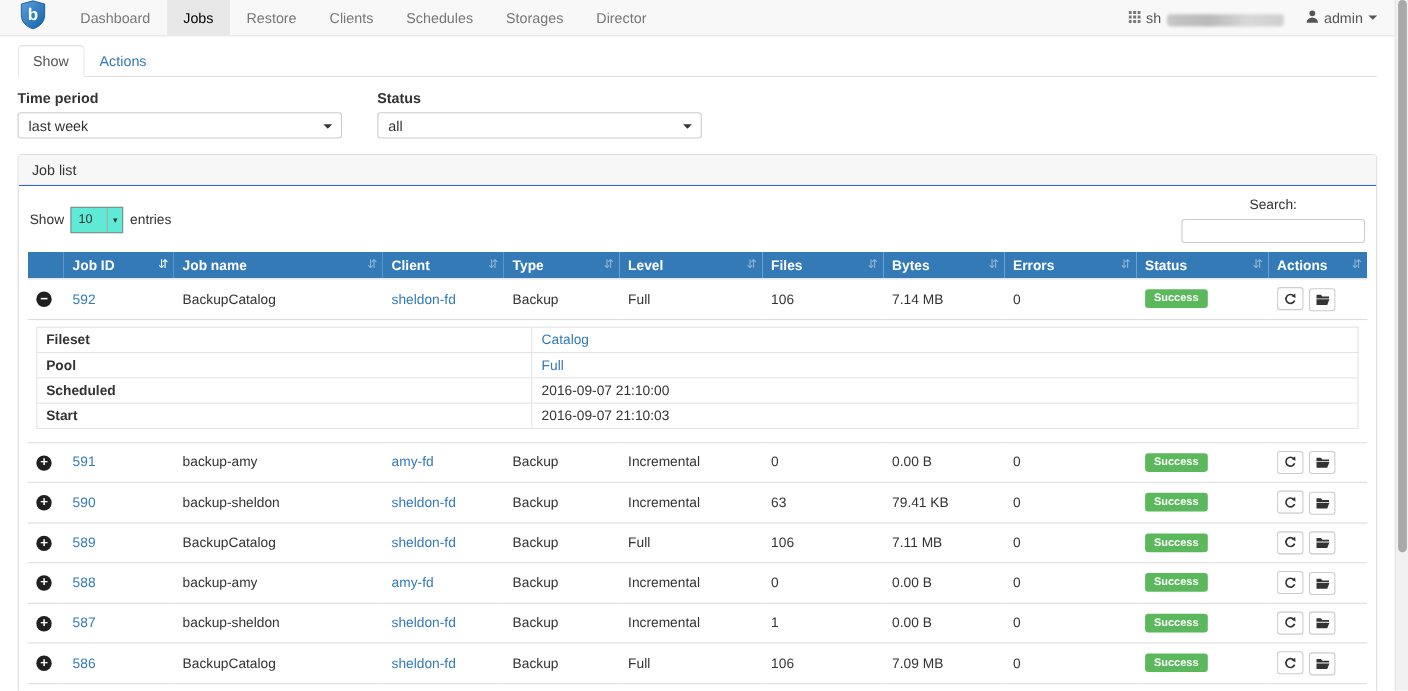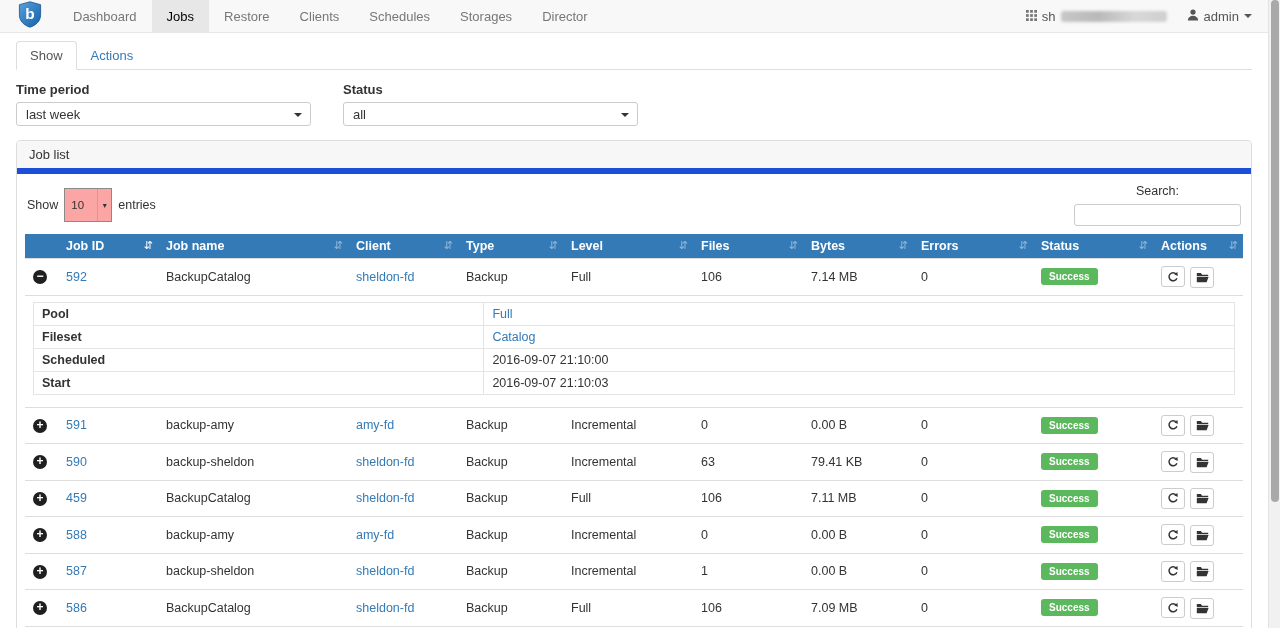--- a/index.html
+++ b/index.html
@@ -10,21 +10,21 @@
   }
   .page { width:1268px; height:628px; overflow:hidden; }
 
   
   .navbar { height:33px; background:#f8f8f8; border-bottom:1px solid #e7e7e7; display:flex; align-items:stretch; }
   .brand { display:flex; align-items:center; padding:0 16px 0 18px; }
   .nav-items { display:flex; align-items:stretch; }
   .nav-item { display:flex; align-items:center; padding:0 15px; font-size:13px; color:#777; cursor:pointer; }
   .nav-item.active { background:#e7e7e7; color:#000000; }
   .nav-right { margin-left:auto; display:flex; align-items:center; gap:20px; padding-right:16px; font-size:13px; color:#555; }
-  .host-group { display:flex; align-items:center; gap:5px; }
+  .host-group { display:flex; align-items:flex-end; gap:5px; }
   .redact { display:inline-block; width:106px; height:11px; border-radius:3px;
             background:linear-gradient(90deg,#c7c7c7,#b9b9b9 35%,#d8d8d8 70%,#cfcfcf); filter:blur(1.5px); }
   .user-group { display:flex; align-items:center; gap:5px; cursor:pointer; }
   .caret-down { width:0; height:0; border:4px solid transparent; border-top-color:#555; margin-top:4px; }
 
   
   .content { padding:8px 16px 0 16px; }
 
   .nav-tabs { display:flex; border-bottom:1px solid #ddd; align-items:flex-end; }
   .tab { font-size:13px; padding:6px 13px; margin-bottom:-1px; border:1px solid transparent;
@@ -35,28 +35,28 @@
   .filters { display:flex; gap:32px; margin-top:12px; }
   .filter { width:295px; }
   .filter-label { display:block; font-weight:bold; font-size:13px; margin-bottom:5px; color:#333; }
   .selectbox { position:relative; height:24px; border:1px solid #ccc; border-radius:3px; background:#fff;
                display:flex; align-items:center; padding:0 22px 0 9px; font-size:13px; cursor:pointer; }
   .selectbox::after { content:""; position:absolute; right:8px; top:10px;
                       border:4px solid transparent; border-top-color:#333; }
 
   
   .panel { margin-top:14px; border:1px solid #ddd; border-radius:4px 4px 0 0; }
-  .panel-heading { background:#f7f7f7; border-bottom:6px solid #1d4ed8; padding:6px 12px; font-size:13px;
+  .panel-heading { background:#f7f7f7; border-bottom:1px solid #1d4ed8; padding:6px 12px; font-size:13px;
                    border-radius:3px 3px 0 0; color:#333; }
   .panel-body { padding:8px; }
 
   .dt-controls { display:flex; justify-content:space-between; align-items:center; margin:2px 2px 8px 2px;
                  font-size:12.5px; color:#333; }
   .length-group { display:flex; align-items:center; gap:6px; }
-  .mini-select { display:inline-flex; align-items:stretch; border:1px solid #8a8a8a; height:34px; background:#fca5a5; cursor:pointer; }
+  .mini-select { display:inline-flex; align-items:stretch; border:1px solid #8a8a8a; height:24px; background:#5eead4; cursor:pointer; }
   .mini-select .val { width:32px; display:flex; align-items:center; padding-left:6px; font-size:11.5px; }
   .mini-select .arrow { width:14px; border-left:1px solid #aaa; display:flex; align-items:center; justify-content:center; font-size:8px; color:#333; }
   .search-group { display:flex; align-items:center; gap:6px;flex-direction:column; }
   .search-input { width:167px; height:22px; border:1px solid #ccc; border-radius:3px; padding:0 6px; font-size:12.5px;
                   font-family:"Liberation Sans",sans-serif; }
 
   
   table.jobs { width:100%; border-collapse:collapse; font-size:12.5px; }
   .jobs thead th { background:#337ab7; color:#fff; text-align:left; font-weight:bold;
                    padding:5px 20px 5px 8px; position:relative; white-space:nowrap; }
@@ -243,26 +243,26 @@
                     </svg>
                   </button>
               </td>
             </tr>
 
             <tr>
               <td class="detail-cell" colspan="11">
                 <table class="detail">
                   <tbody>
                       <tr>
+                    <td class="lbl">Fileset</td>
+                    <td><a>Catalog</a></td>
+                  </tr>
+                  <tr>
                     <td class="lbl">Pool</td>
                     <td><a>Full</a></td>
-                  </tr>
-                  <tr>
-                    <td class="lbl">Fileset</td>
-                    <td><a>Catalog</a></td>
                   </tr>
                   <tr>
                     <td class="lbl">Scheduled</td>
                     <td>2016-09-07 21:10:00</td>
                   </tr>
                   <tr>
                     <td class="lbl">Start</td>
                     <td>2016-09-07 21:10:03</td>
                   </tr>
                 </tbody>
@@ -319,21 +319,21 @@
                     <svg width="13" height="11" viewBox="0 0 16 13">
                       <path d="M1 1 h5 l1.5 2 H15 v2 H1 z" fill="#333"></path>
                       <path d="M1 6 h14.5 L13 12.3 H1 z" fill="#333"></path>
                     </svg>
                   </button>
               </td>
             </tr>
 
             <tr>
               <td><span class="expander plus"></span></td>
-              <td><a>459</a></td>
+              <td><a>589</a></td>
               <td>BackupCatalog</td>
               <td><a>sheldon-fd</a></td>
               <td>Backup</td>
               <td>Full</td>
               <td>106</td>
               <td>7.11 MB</td>
               <td>0</td>
               <td><span class="badge-status">Success</span></td>
               <td>
                 <button class="btn-icon">

